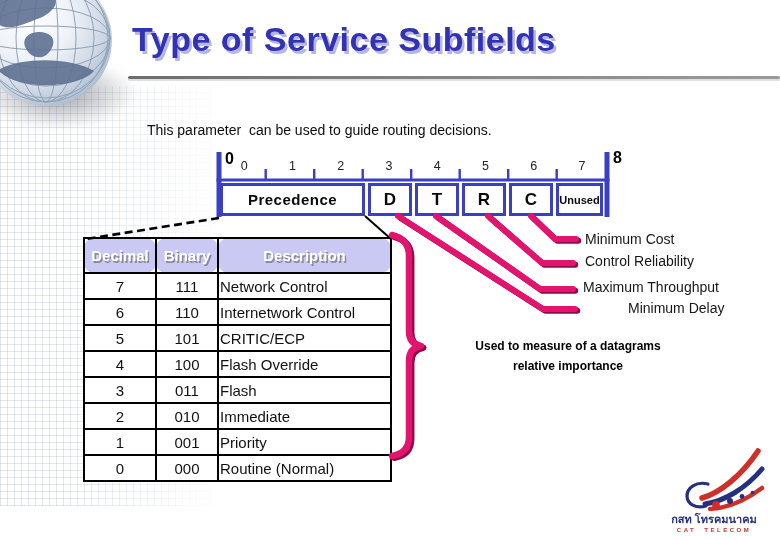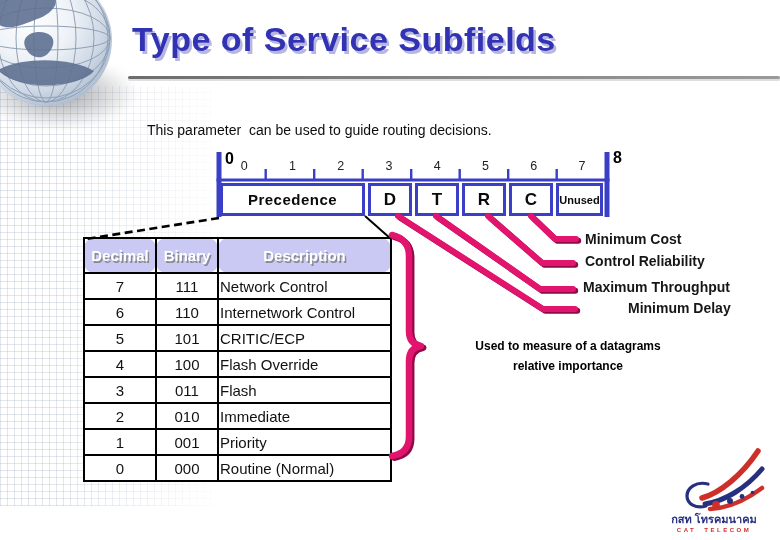--- a/index.html
+++ b/index.html
@@ -54,21 +54,21 @@
   .ptable{position:absolute;left:83px;top:237px;border-collapse:collapse;background:#fff;}
   .ptable th,.ptable td{border:2px solid #000;box-sizing:border-box;font-size:15px;}
   .ptable th{height:27px;background:#c9c9f3;color:#ffffff;font-weight:bold;
     text-shadow:1.5px 1.5px 0 #8a8a96;padding:8px 3px;border-radius:10px;}
   .ptable td{height:26px;color:#111;}
   .col-dec{width:72px;} .col-bin{width:62px;} .col-desc{width:173px;}
   .ptable td.center{text-align:center;}
   .ptable td.desc{text-align:left;}
 
   
-  .flag-label{position:absolute;font-size:14px;font-weight:bold;color:#161616;white-space:nowrap;}
+  .flag-label{position:absolute;font-size:14px;font-weight:normal;color:#161616;white-space:nowrap;}
   .fl-cost{left:585px;top:231px;}
   .fl-rel{left:585px;top:253px;}
   .fl-thr{left:583px;top:279px;}
   .fl-delay{left:584px;top:300px;padding-left:44px;}
 
   .annotation{position:absolute;left:412px;top:336px;width:312px;text-align:center;
     font-size:12px;font-weight:bold;color:#000;line-height:20px;}
 
   .linework{position:absolute;left:0;top:0;pointer-events:none;}
   .logo{position:absolute;left:650px;top:438px;}

